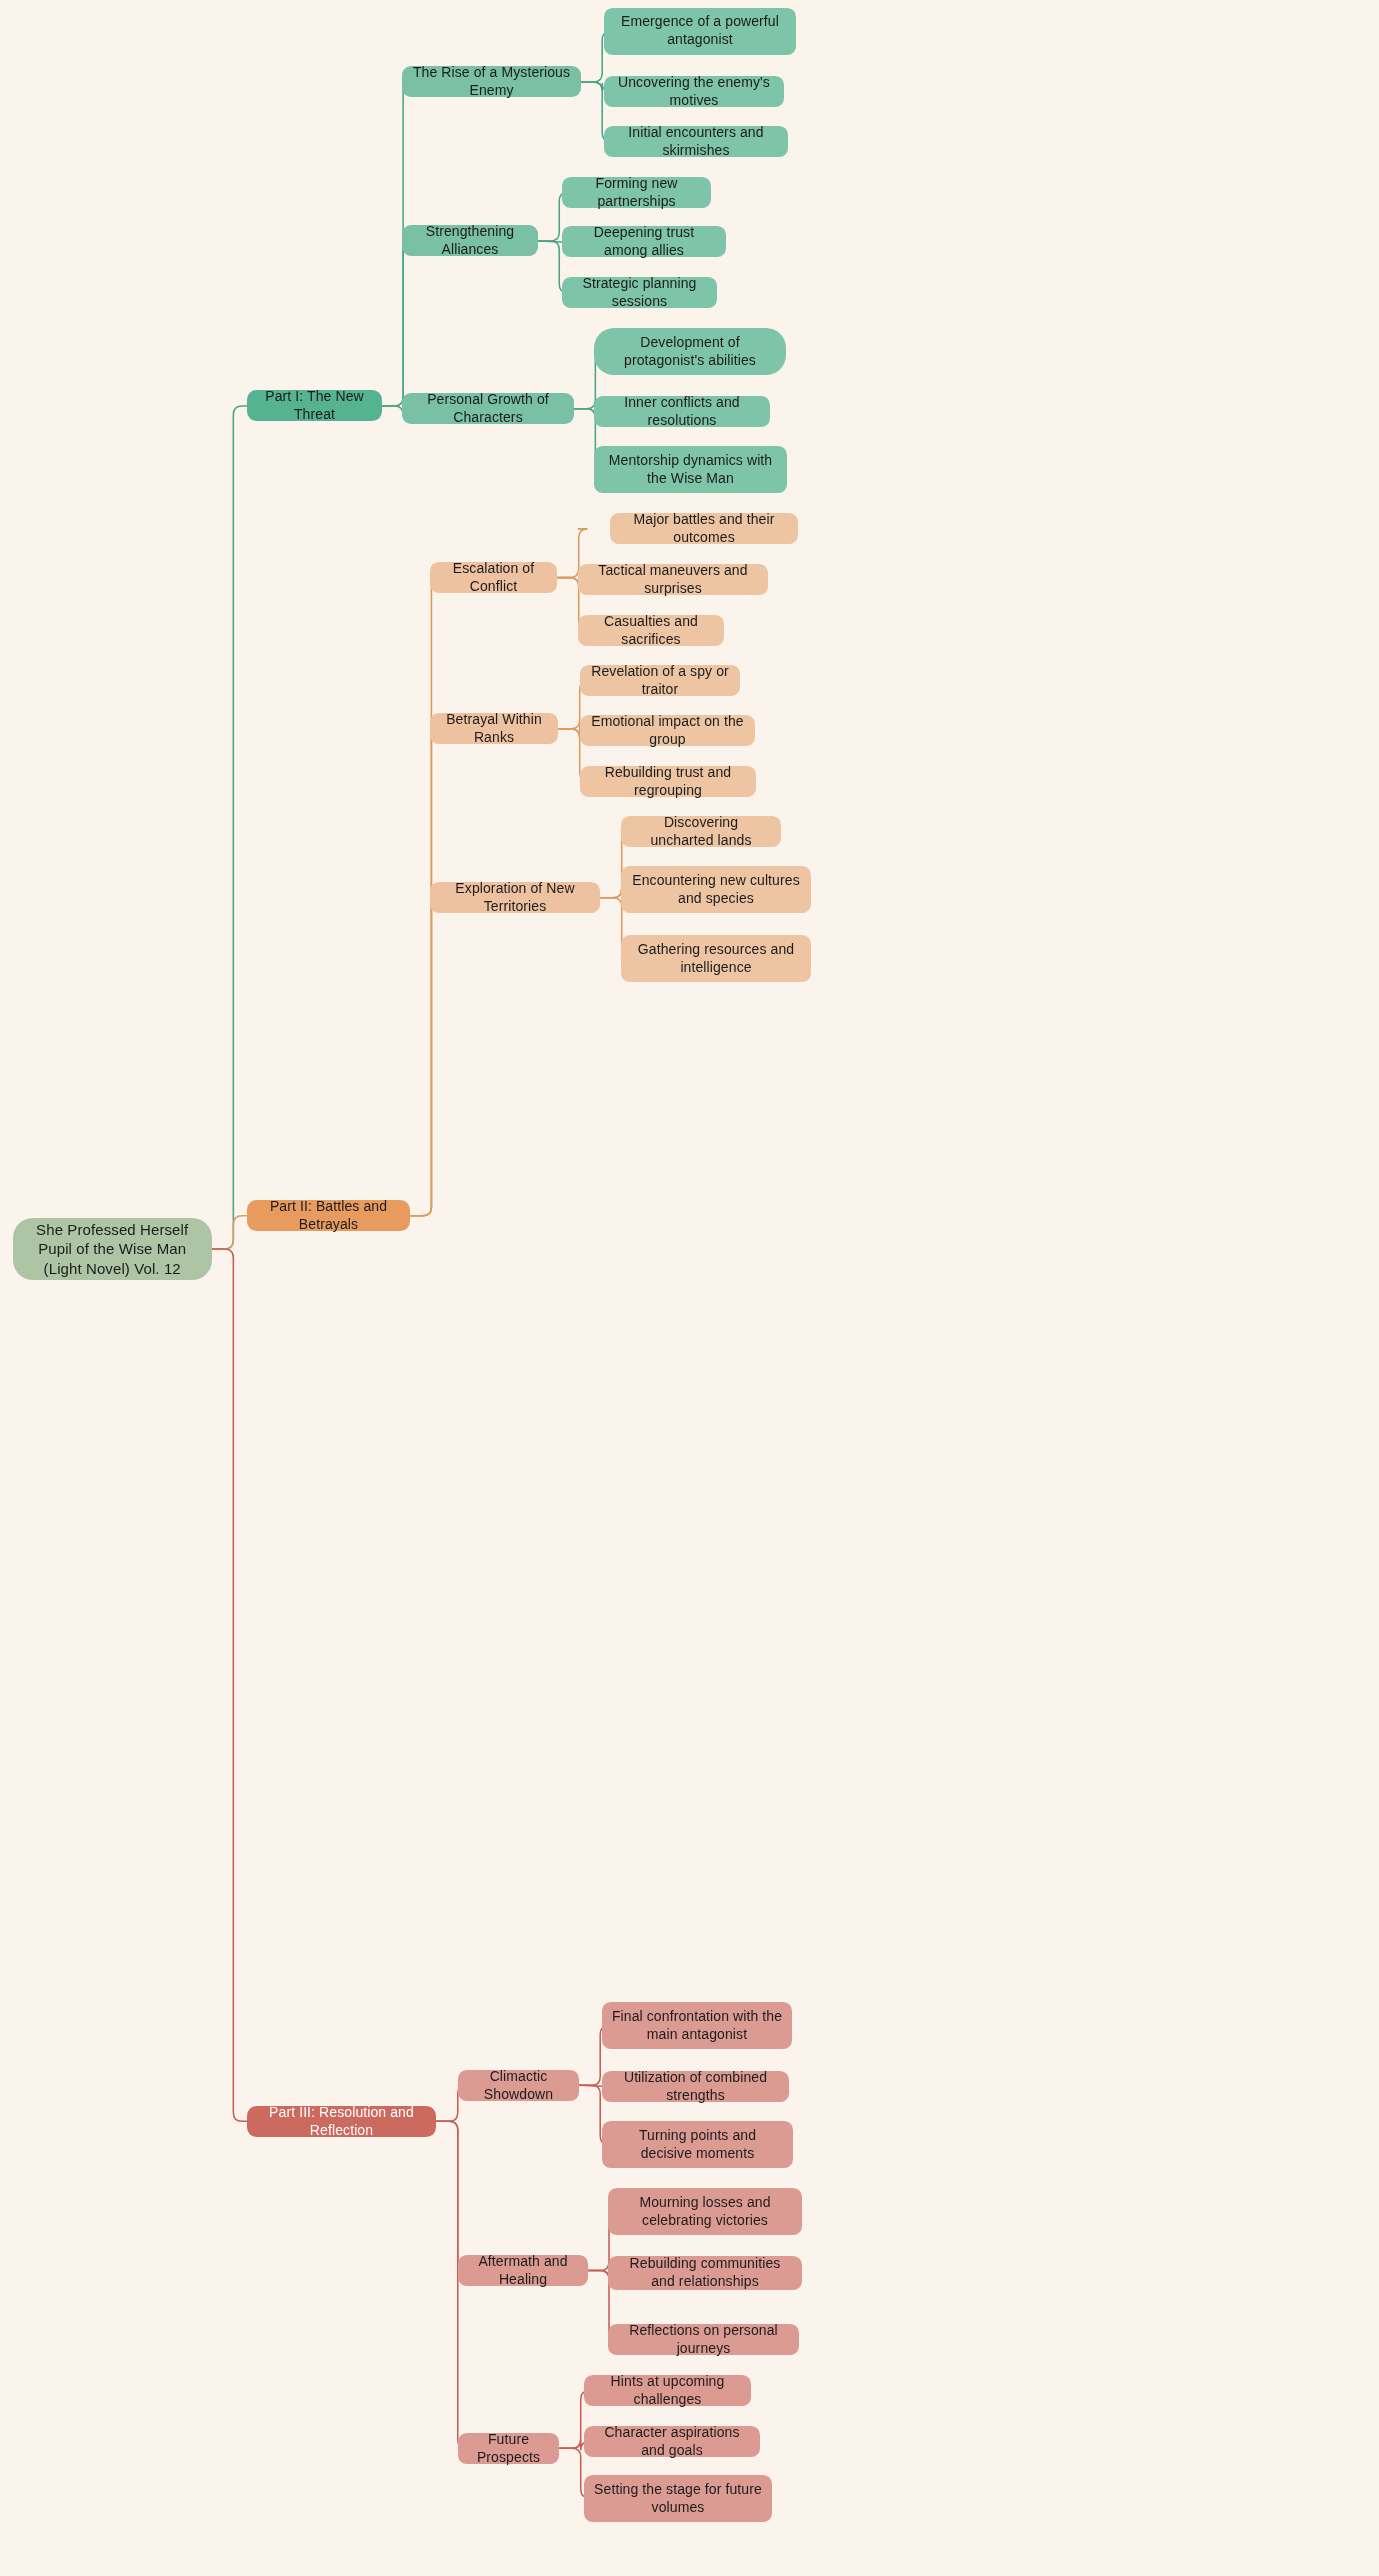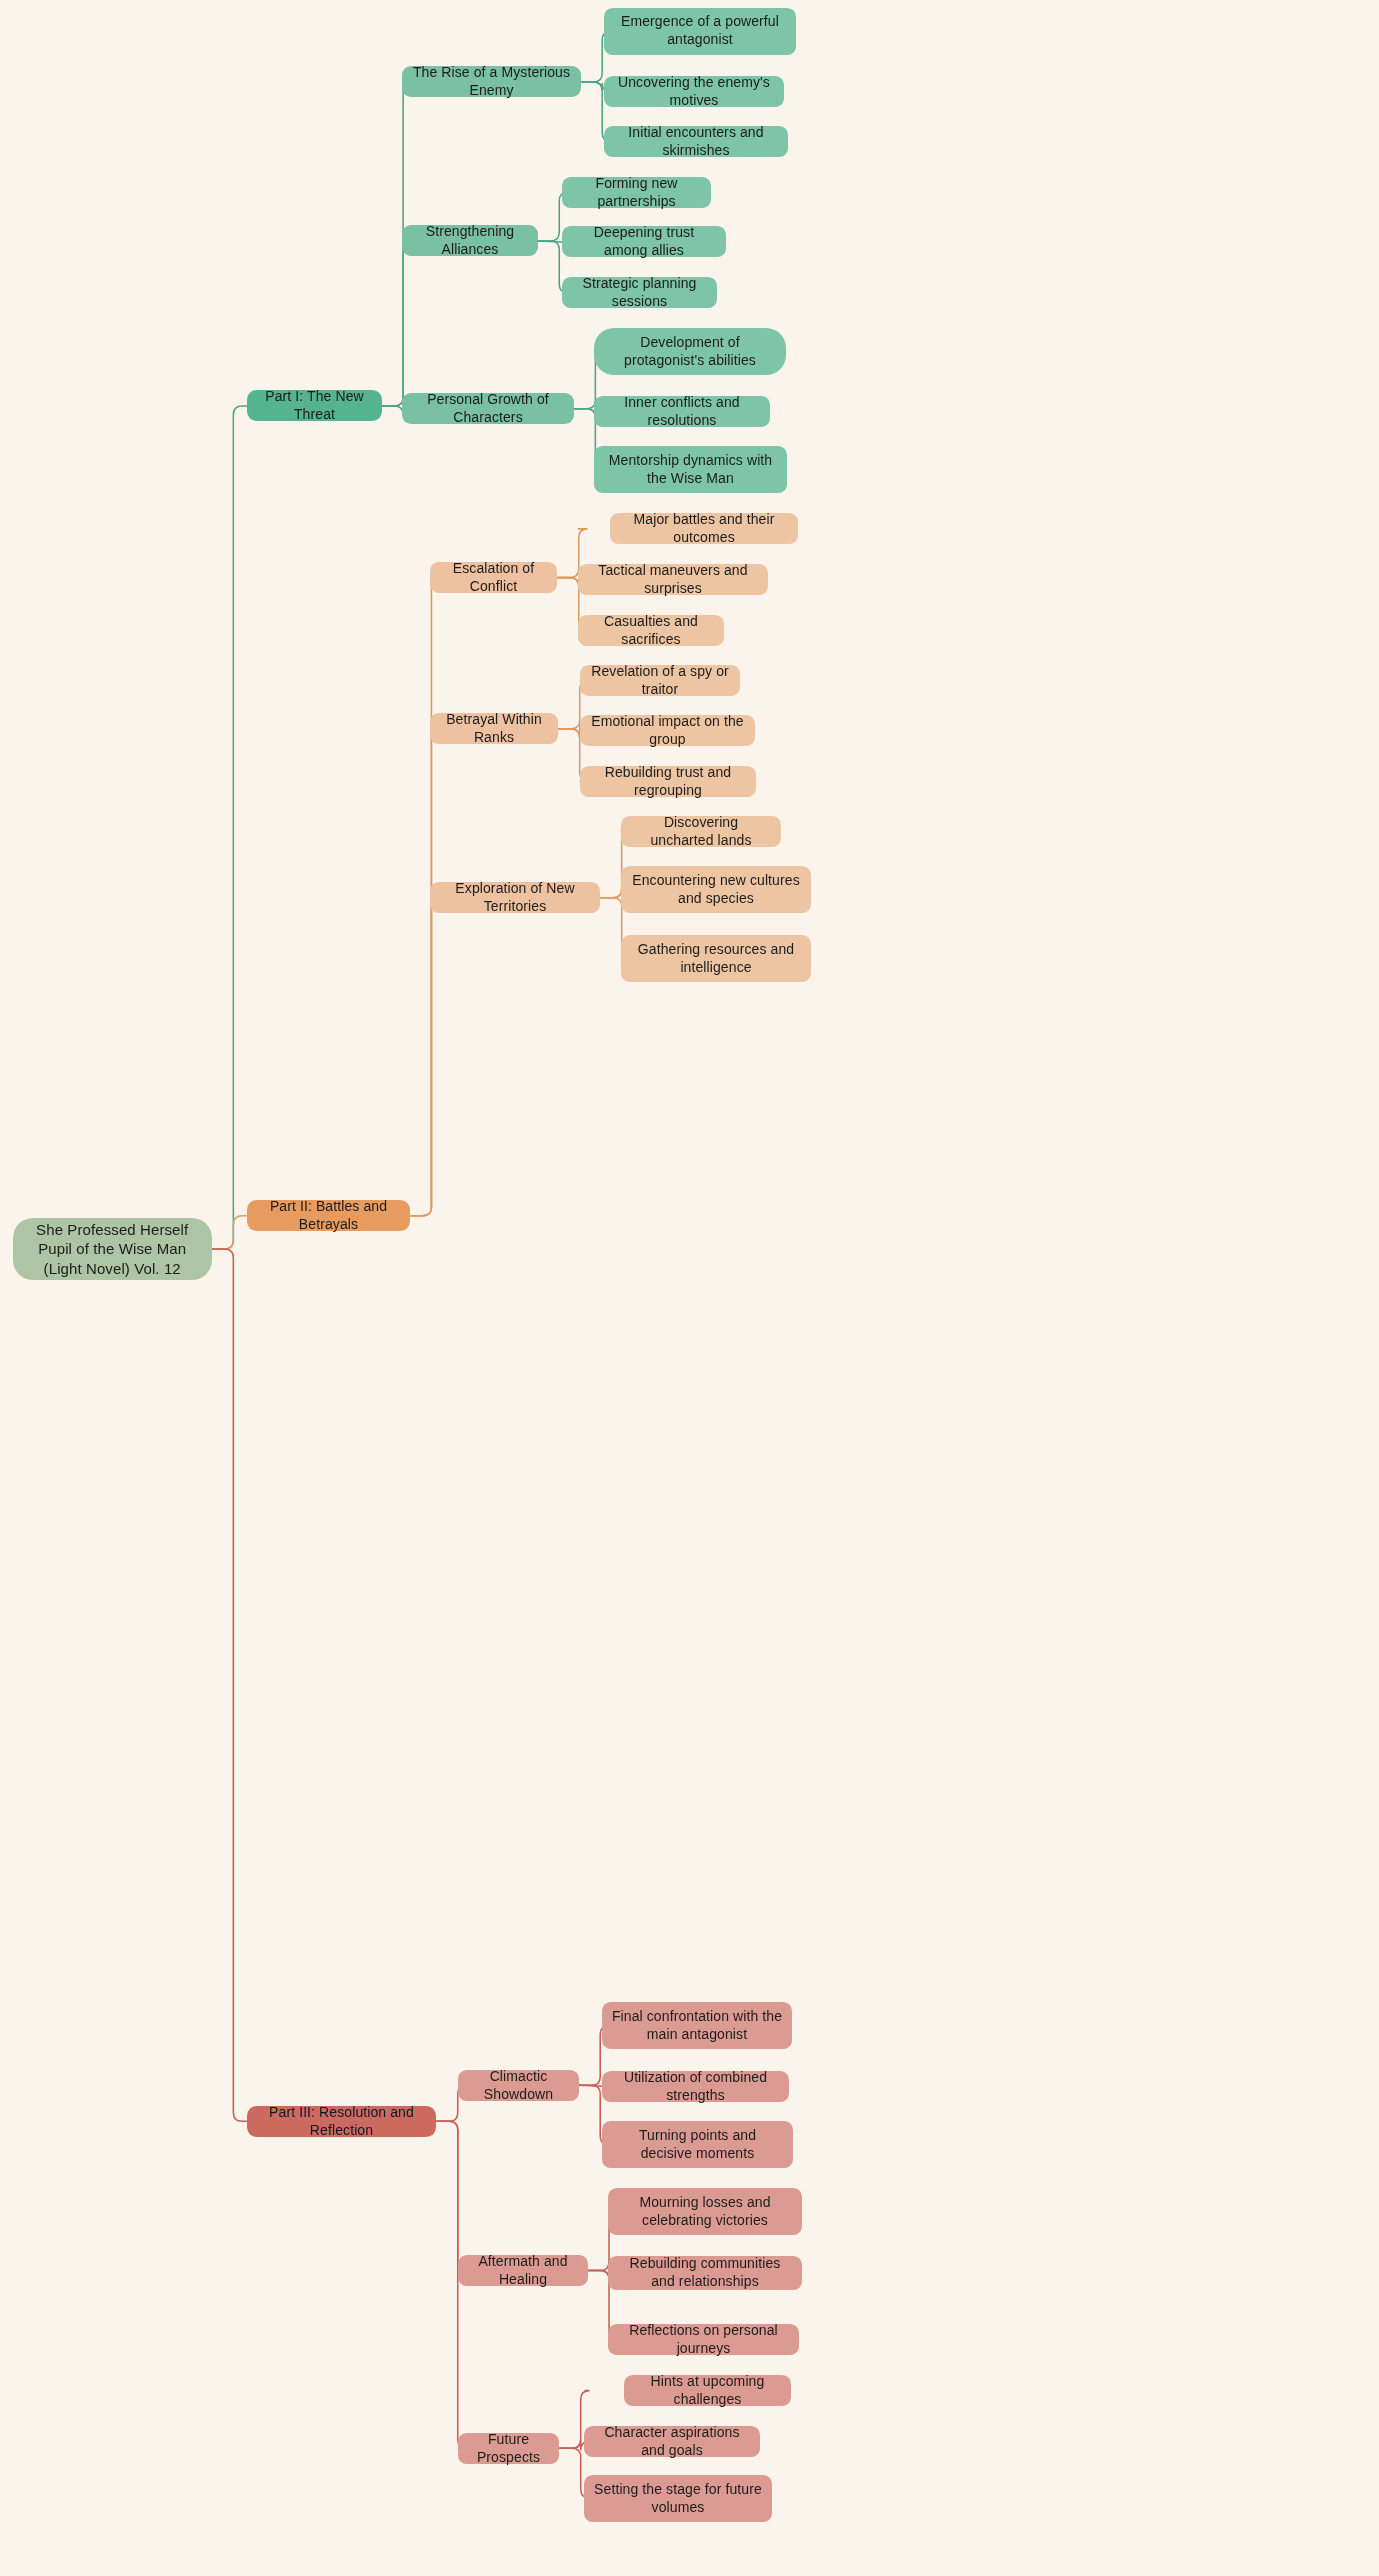--- a/index.html
+++ b/index.html
@@ -36,21 +36,21 @@
   }
   
   .n-g1{background:#55b391;border-radius:9.8px;}
   .n-g2{background:#79c0a4;border-radius:9px;}
   .n-g3{background:#7dc4a8;}
   
   .n-o1{background:#e79b5f;border-radius:9.8px;}
   .n-o2{background:#eec2a0;}
   .n-o3{background:#edc5a3;}
   
-  .n-r1{background:#cd6a60;border-radius:9.8px;color:#0f172a;}
+  .n-r1{background:#cd6a60;border-radius:9.8px;color:#ffffff;}
   .n-r2{background:#dc9b92;}
   .n-r3{background:#dc9b92;}
 </style>
 </head>
 <body>
 
 <div id="mindmap">
   <svg id="links" viewBox="0 0 1414 2640">
       <path d="M 217 1280 H 230 Q 239 1280 239 1271 V 425 Q 239 416 248 416 H 253" fill="none" stroke="#4da489" stroke-width="1.6"></path>
       <path d="M 391 416 H 404 Q 413 416 413 407 V 93 Q 413 84 422 84 H 412" fill="none" stroke="#4da489" stroke-width="1.6"></path>
@@ -196,21 +196,21 @@
     </div>
     <div class="node n-r3" style="left: 608px; top: 2256px; width: 194px; height: 34px;">
       <span>Rebuilding communities and relationships</span>
     </div>
     <div class="node n-r3" style="left: 608px; top: 2324px; width: 191px; height: 31px;">
       <span>Reflections on personal journeys</span>
     </div>
     <div class="node n-r2" style="left: 458px; top: 2433px; width: 101px; height: 31px;">
       <span>Future Prospects</span>
     </div>
-    <div class="node n-r3" style="left: 584px; top: 2375px; width: 167px; height: 31px; margin-left: 40px;">
+    <div class="node n-r3" style="left: 584px; top: 2375px; width: 167px; height: 31px;">
       <span>Hints at upcoming challenges</span>
     </div>
     <div class="node n-r3" style="left: 584px; top: 2426px; width: 176px; height: 31px;">
       <span>Character aspirations and goals</span>
     </div>
     <div class="node n-r3" style="left: 584px; top: 2475px; width: 188px; height: 47px;">
       <span>Setting the stage for future volumes</span>
     </div>
   </div>
 

